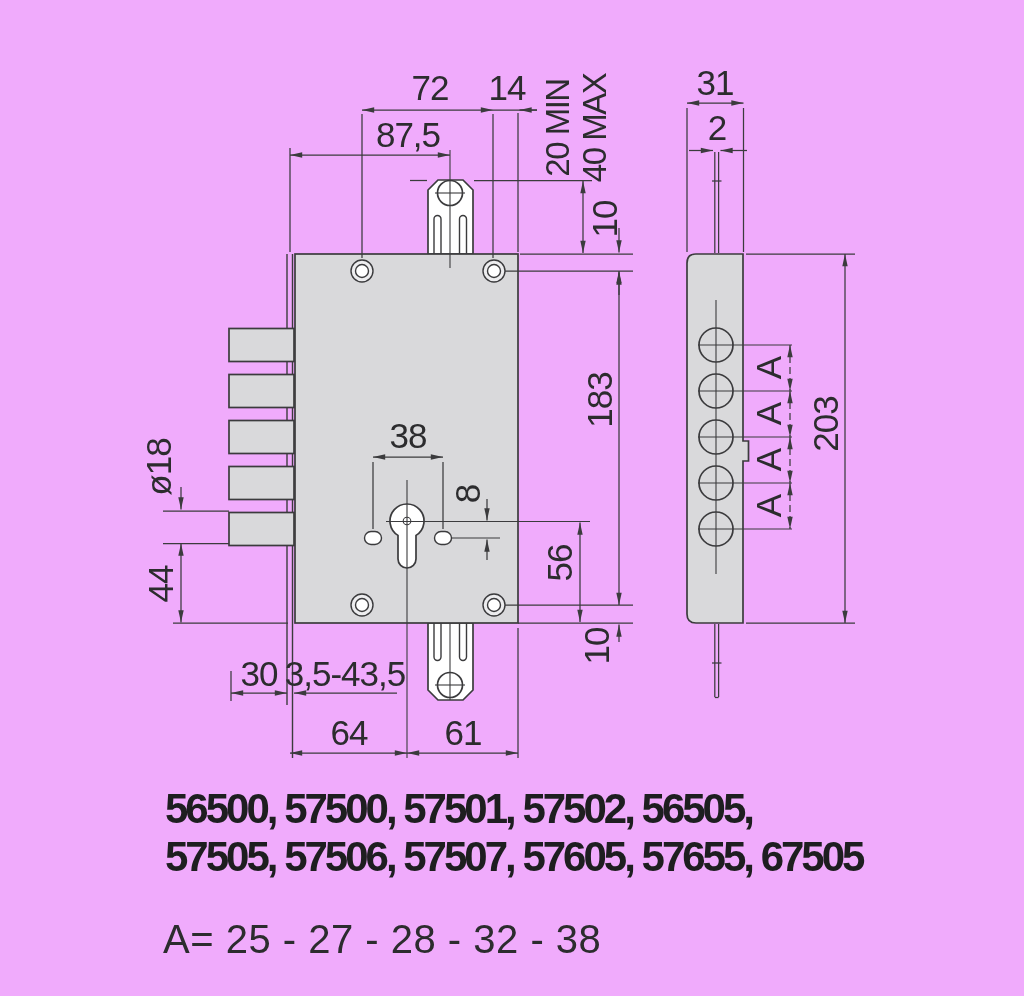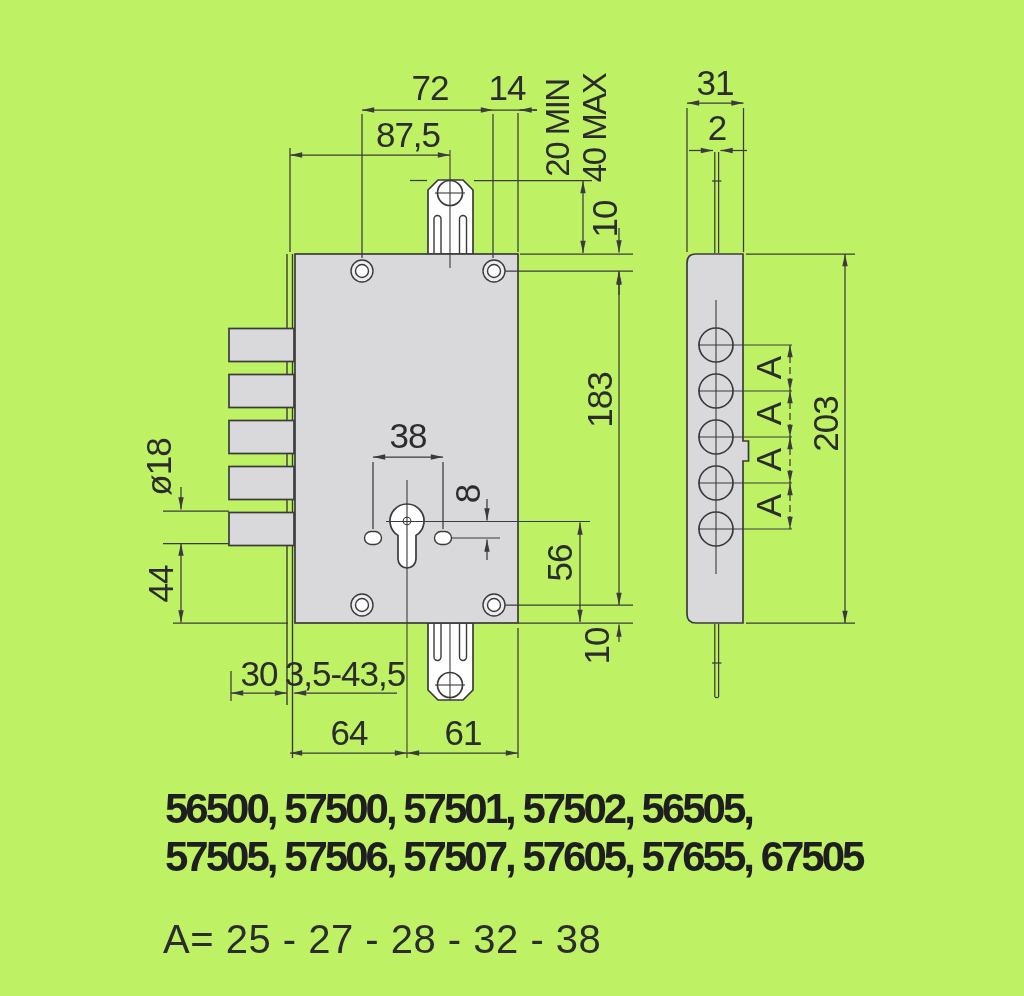--- a/index.html
+++ b/index.html
@@ -1,16 +1,16 @@
 <!DOCTYPE html>
 <html><head>
 <meta charset="utf-8">
 <style>
   html,body { margin:0; padding:0; background:#ffffff; }
-  .page { width:1024px; height:996px; position:relative; background:#bef264; overflow:hidden; }
+  .page { width:1024px; height:996px; position:relative; background:#f0abfc; overflow:hidden; }
   svg { display:block; }
   .ln  { stroke:#3b3b3d; stroke-width:1.7; fill:none; }
   .ln2 { stroke:#3b3b3d; stroke-width:1.4; fill:none; }
   .cl  { stroke:#3b3b3d; stroke-width:1.1; fill:none; }
   .dim { stroke:#3b3b3d; stroke-width:1.25; fill:none; }
   .dash{ stroke-dasharray:7 4; }
   .bodyfill { fill:#d9d9db; }
   .white    { fill:#ffffff; }
   .ringfill { fill:#ededef; }
   text.t { font-family:"Liberation Sans", sans-serif; font-size:35px; fill:#2c2c2e; letter-spacing:-1px; }

